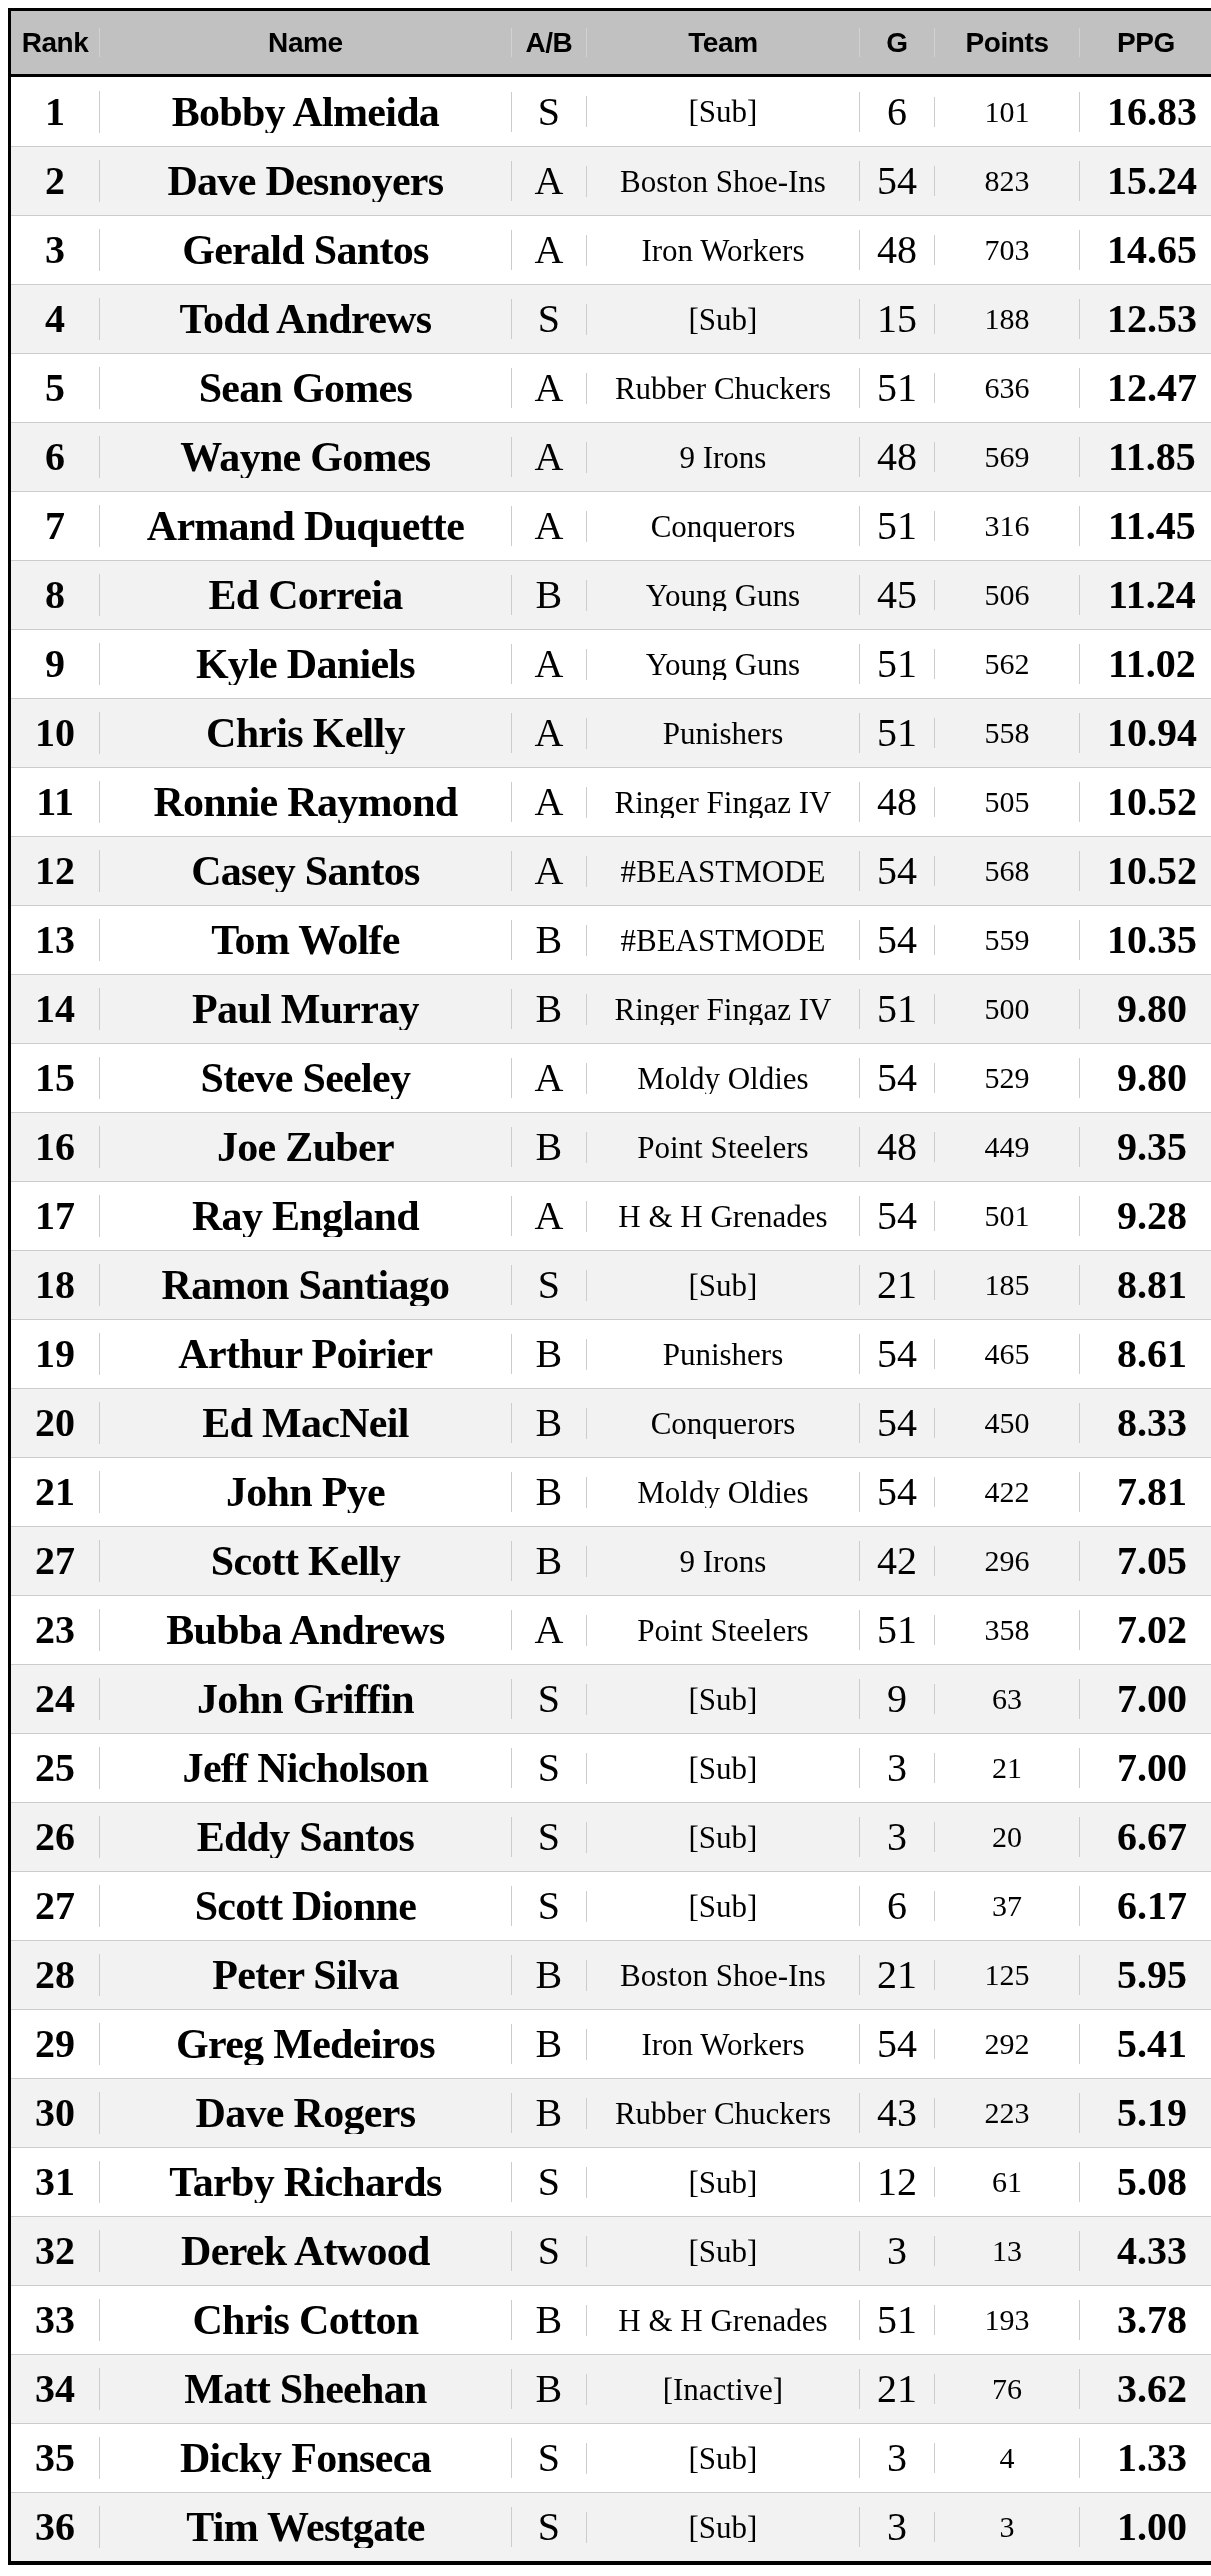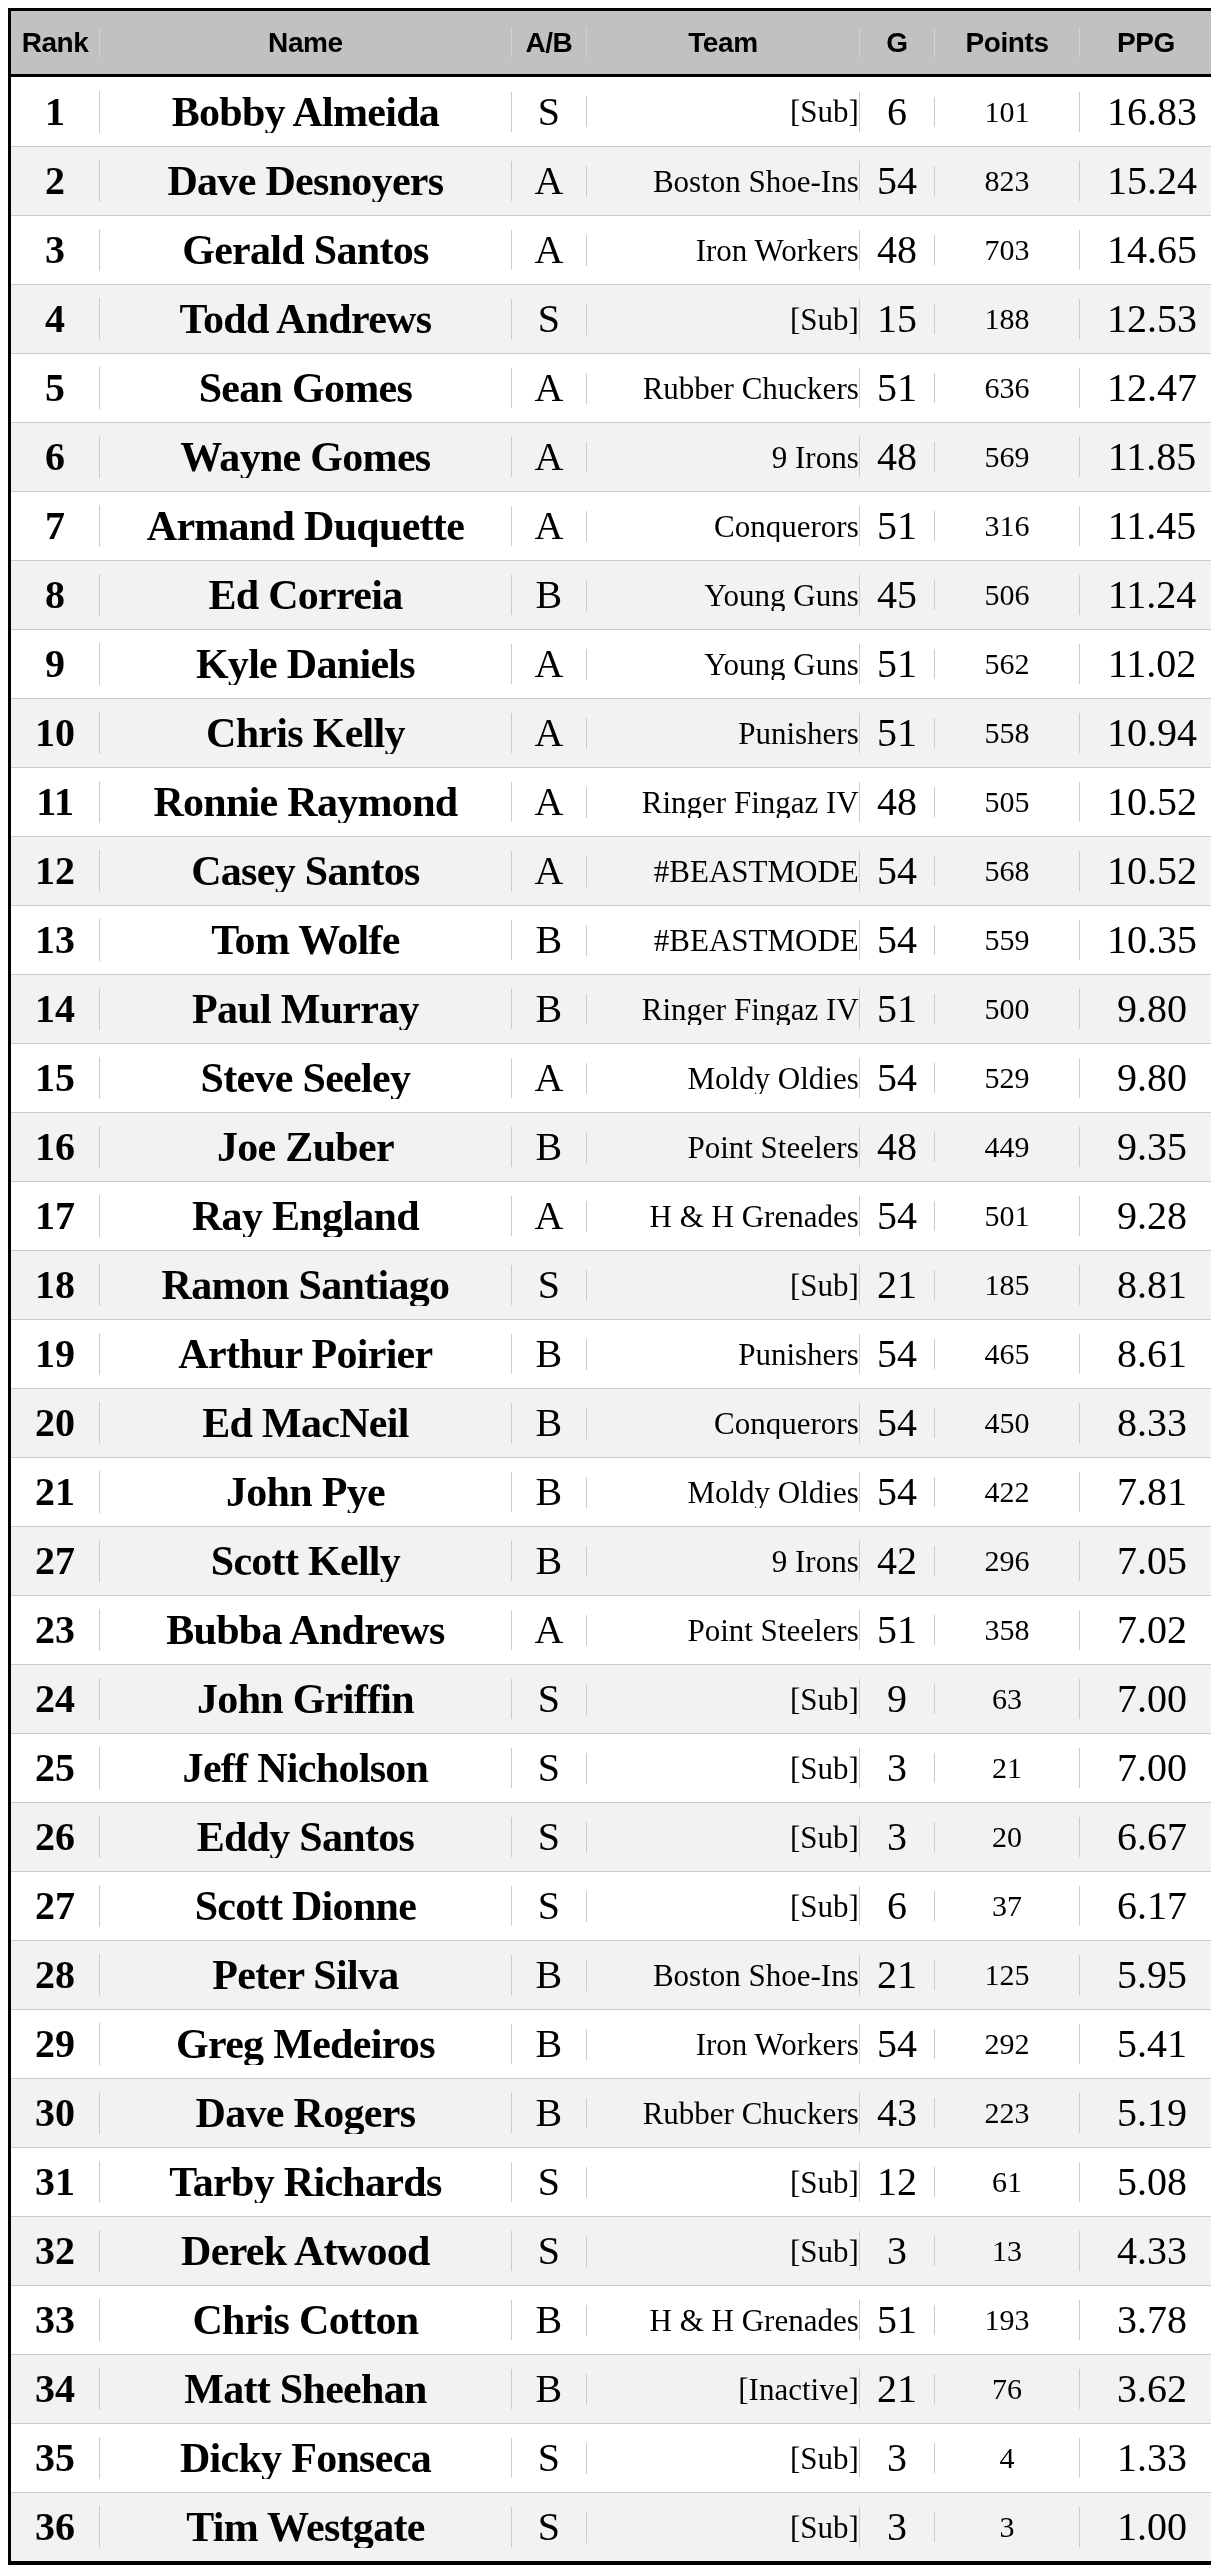--- a/index.html
+++ b/index.html
@@ -66,24 +66,24 @@
   .col-name   { width: 34.27%; }
   .col-ab     { width: 6.28%;  }
   .col-team   { width: 22.70%; }
   .col-g      { width: 6.28%;  }
   .col-points { width: 12.06%; }
   .col-ppg    { width: 11.07%; }
 
   .td.col-rank   { font-weight: bold; font-size: 40px; }
   .td.col-name   { font-weight: bold; font-size: 42px; letter-spacing: -0.7px; }
   .td.col-ab     { font-size: 40px; }
-  .td.col-team   { font-size: 31px; text-align: right; }
+  .td.col-team   { font-size: 31px; }
   .td.col-g      { font-size: 40px; }
   .td.col-points { font-size: 30px; }
-  .td.col-ppg    { font-weight: normal; font-size: 40px; padding-left: 12px; }
+  .td.col-ppg    { font-weight: bold; font-size: 40px; padding-left: 12px; }
 </style>
 </head>
 <body>
 
 <div class="table-wrap">
   <div class="thead">
     <div class="th col-rank">Rank</div>
     <div class="th col-name">Name</div>
     <div class="th col-ab">A/B</div>
     <div class="th col-team">Team</div>

